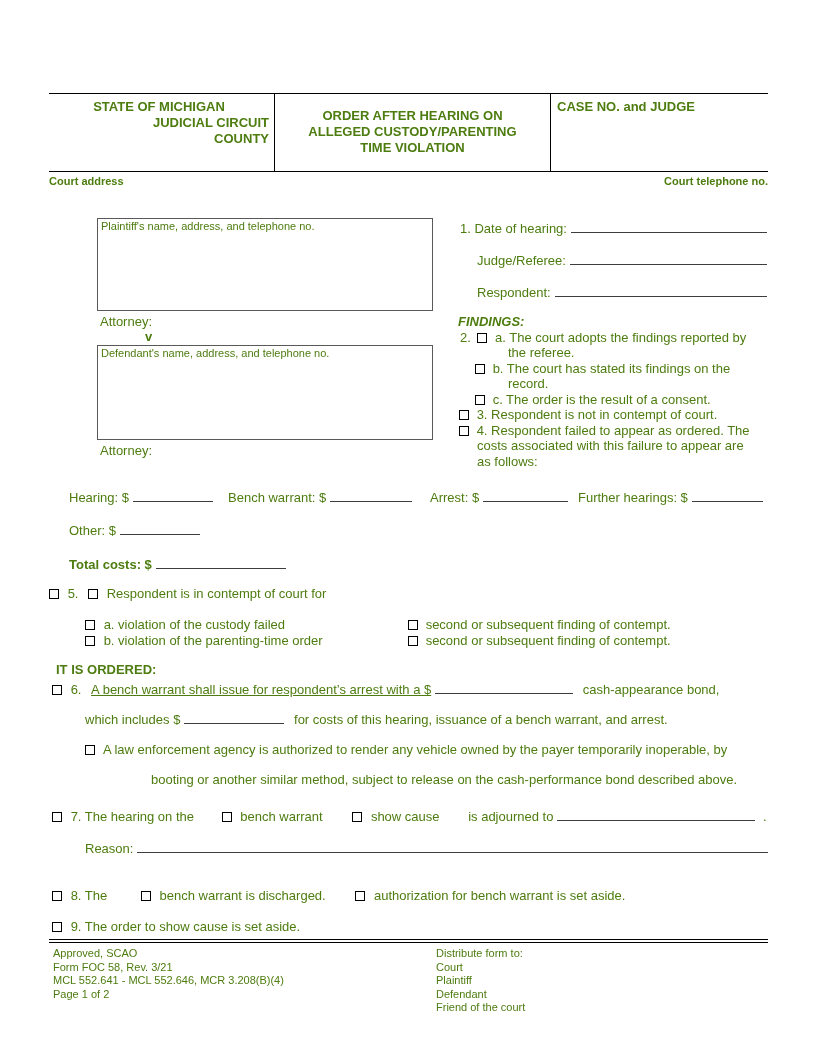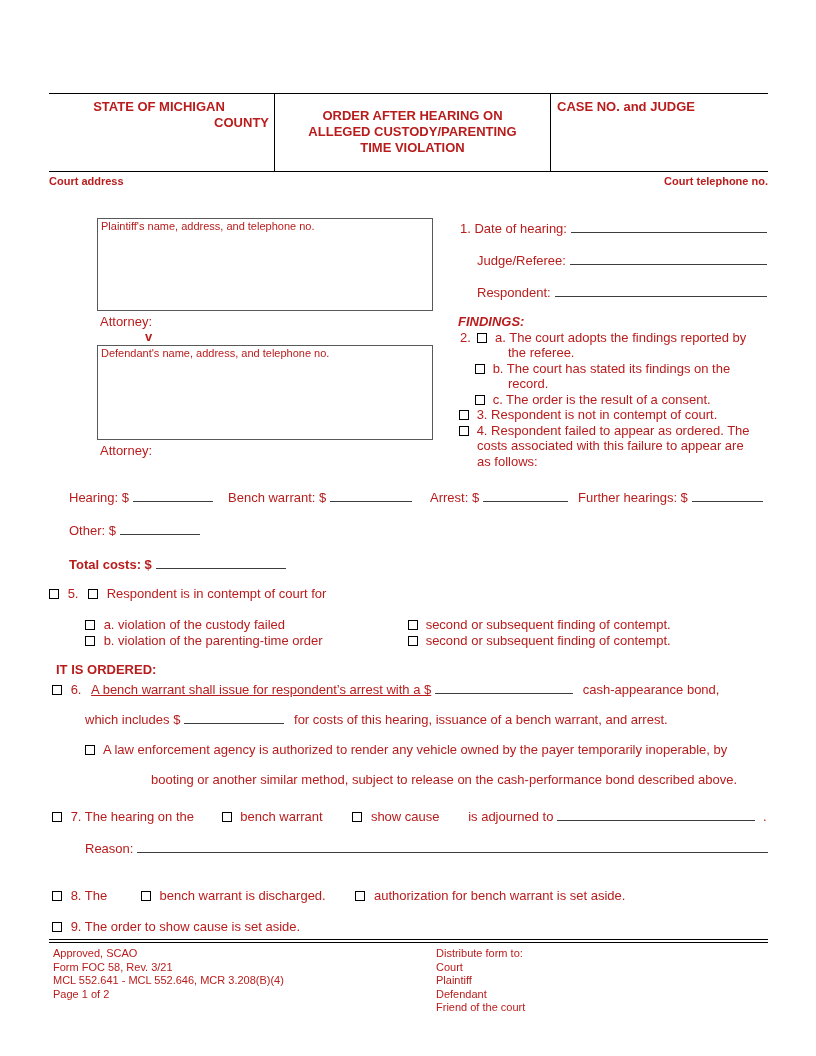--- a/index.html
+++ b/index.html
@@ -1,20 +1,20 @@
 <!DOCTYPE html>
 <html><head>
 <meta charset="utf-8">
 <style>
   * { margin:0; padding:0; box-sizing:border-box; }
   html,body { background:#fff; }
   .page {
     position:relative; width:816px; height:1056px; background:#ffffff;
     font-family:"Liberation Sans","DejaVu Sans",sans-serif;
-    font-size:13px; color:#b91c1c; overflow:hidden;
+    font-size:13px; color:#4d7c0f; overflow:hidden;
   }
   .abs { position:absolute; white-space:nowrap; }
   .b { font-weight:bold; }
   .small { font-size:11px; }
   .cb {
     display:inline-block; width:10px; height:10px;
     border:1px solid #000; background:#fff; vertical-align:-1px;
   }
   .ul {
     display:inline-block; height:13px; margin-left:4px;
@@ -30,20 +30,21 @@
   .infobox .lbl { padding:1px 3px; }
 </style>
 </head>
 <body>
 
 <div class="page">
 
   <div class="hdr">
     <div class="hdr-cell" style="left:0; width:226px; border-right:1px solid #000; padding:5px 5px 0 0;">
       <div class="b" style="text-align:center; line-height:16px;">STATE OF MICHIGAN</div>
+      <div class="b" style="text-align:right; line-height:16px;">JUDICIAL CIRCUIT</div>
       <div class="b" style="text-align:right; line-height:16px;">COUNTY</div>
     </div>
     <div class="hdr-cell" style="left:226px; width:276px; border-right:1px solid #000; padding-top:14px;">
       <div class="b" style="text-align:center; line-height:16px;">ORDER AFTER HEARING ON</div>
       <div class="b" style="text-align:center; line-height:16px;">ALLEGED CUSTODY/PARENTING</div>
       <div class="b" style="text-align:center; line-height:16px;">TIME VIOLATION</div>
     </div>
     <div class="hdr-cell" style="left:502px; width:217px; padding:5px 6px;">
       <div class="b">CASE NO. and JUDGE</div>
     </div>

